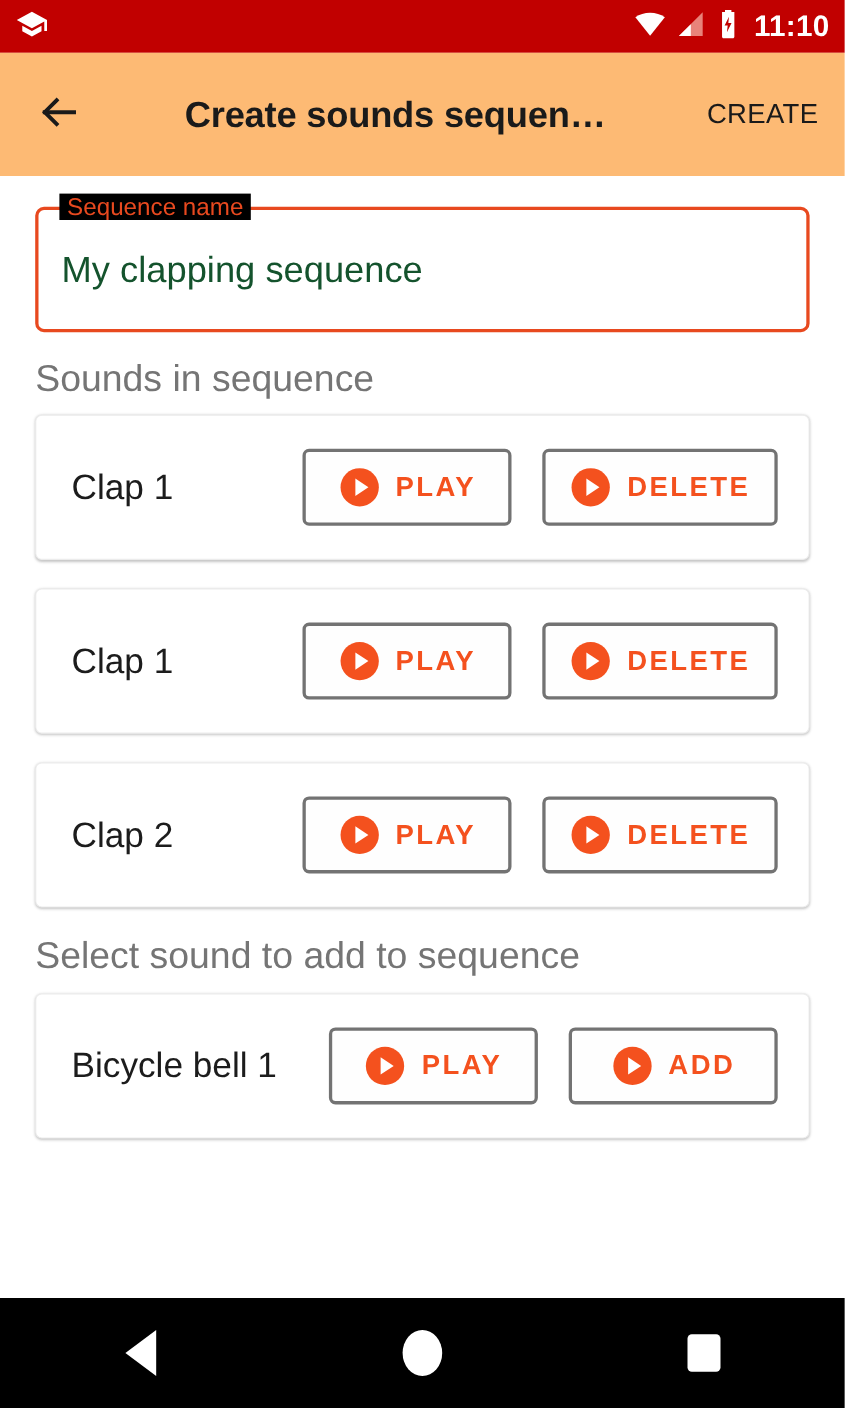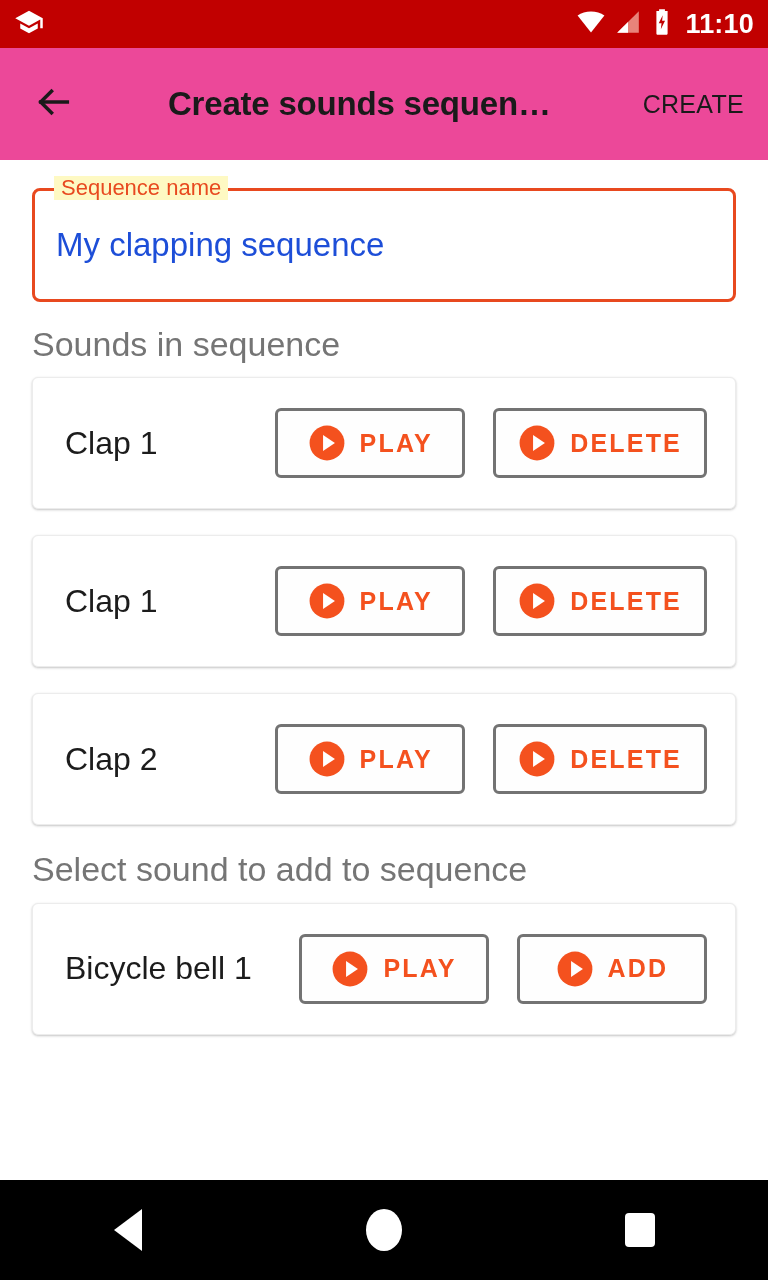--- a/index.html
+++ b/index.html
@@ -42,21 +42,21 @@
     font-size: 27px;
     font-weight: bold;
     letter-spacing: 0.2px;
     line-height: 1;
     margin-left: 2px;
   }
 
   
   .app-bar {
     height: 112px;
-    background: #ec4899;
+    background: #fdba74;
     display: flex;
     align-items: center;
     padding: 0 24px 0 26px;
     flex: 0 0 112px;
   }
   .back-btn {
     width: 56px;
     height: 56px;
     display: flex;
     align-items: center;
@@ -105,40 +105,40 @@
     inset: 0;
     border: 3px solid #e8491f;
     border-radius: 8px;
     background: transparent;
   }
   .field-notch {
     position: absolute;
     top: -12px;
     left: 22px;
     height: 24px;
-    background: #fef9c3;
+    background: #000000;
     padding: 0 7px;
     display: flex;
     align-items: center;
     z-index: 2;
   }
   .field-label {
     color: #e8491f;
     font-size: 22px;
     line-height: 1;
     white-space: nowrap;
   }
   .field-value {
     position: absolute;
     left: 24px;
     top: 0;
     height: 100%;
     display: flex;
     align-items: center;
-    color: #1d4ed8;
+    color: #14532d;
     font-size: 33px;
     z-index: 1;
   }
 
   
   .section-label {
     color: #757575;
     font-size: 34px;
     margin-top: 24px;
     margin-bottom: 14px;

